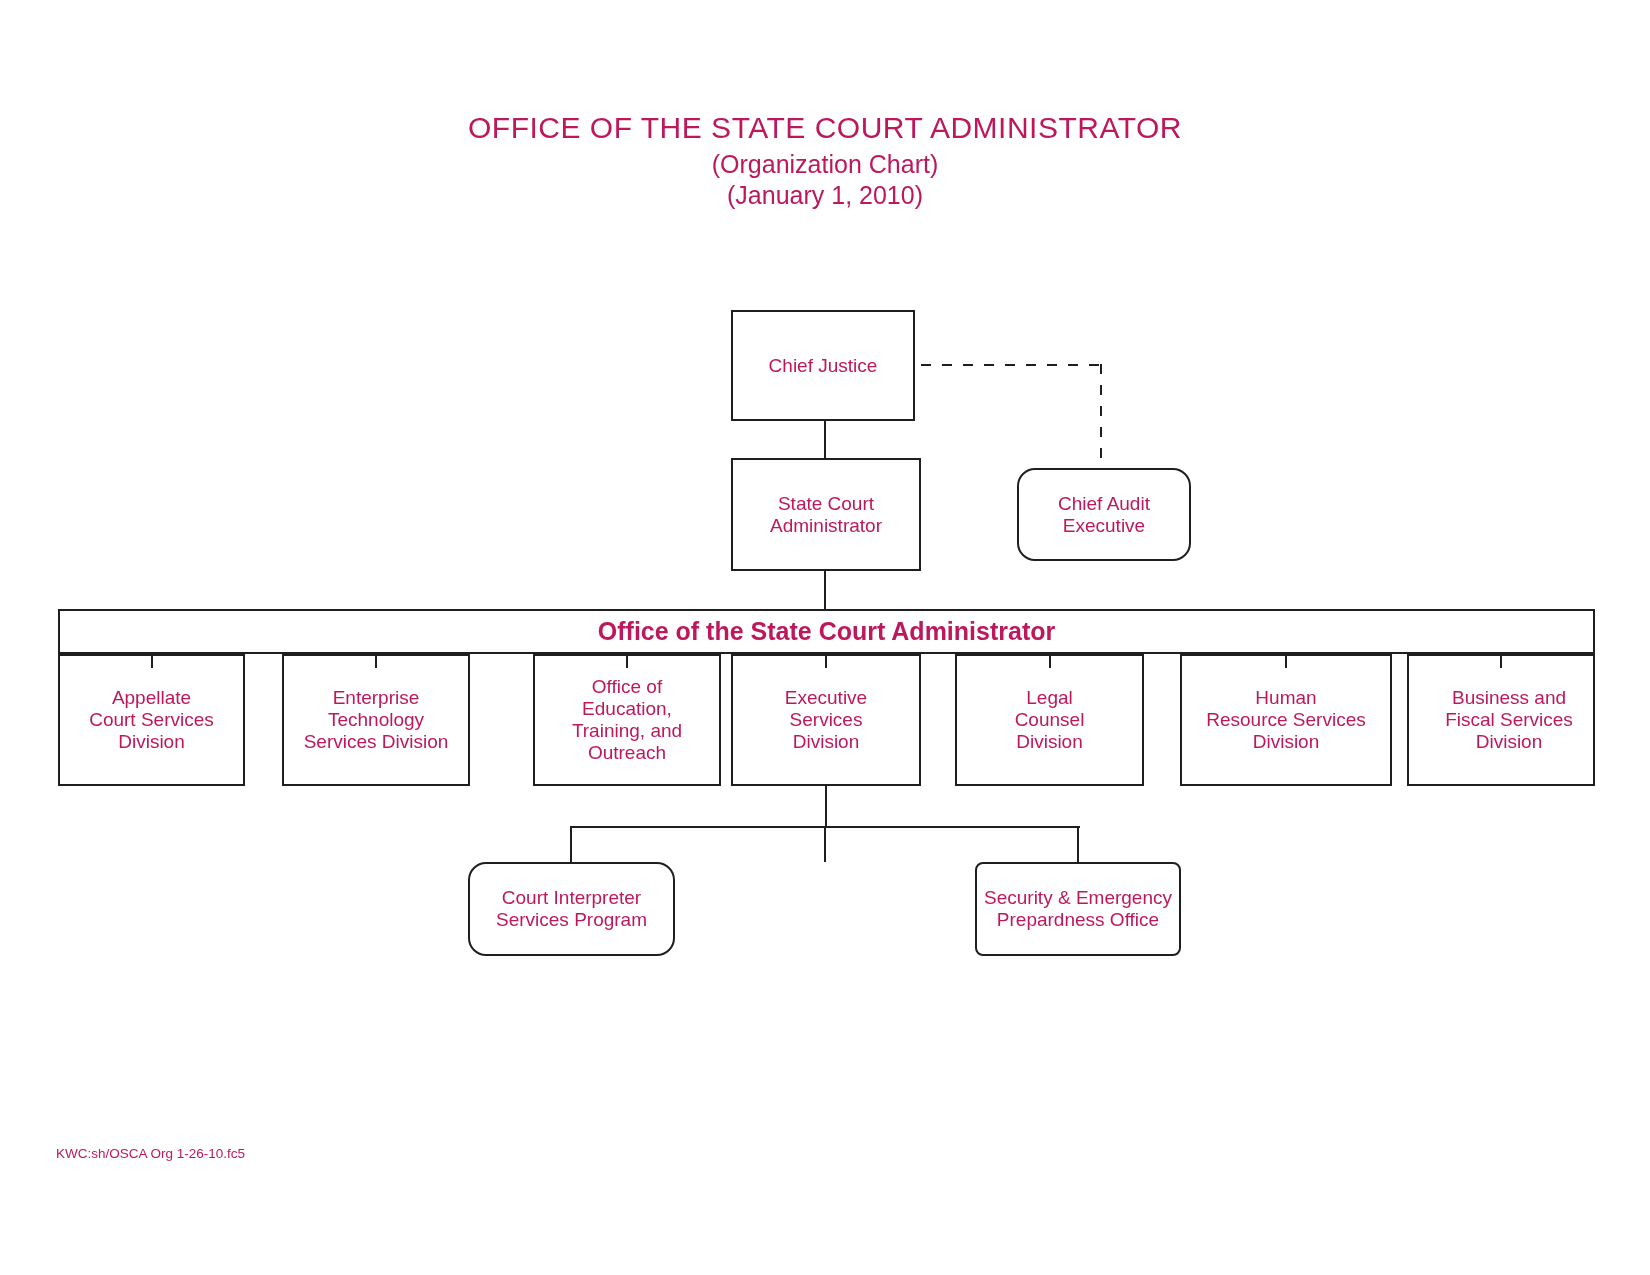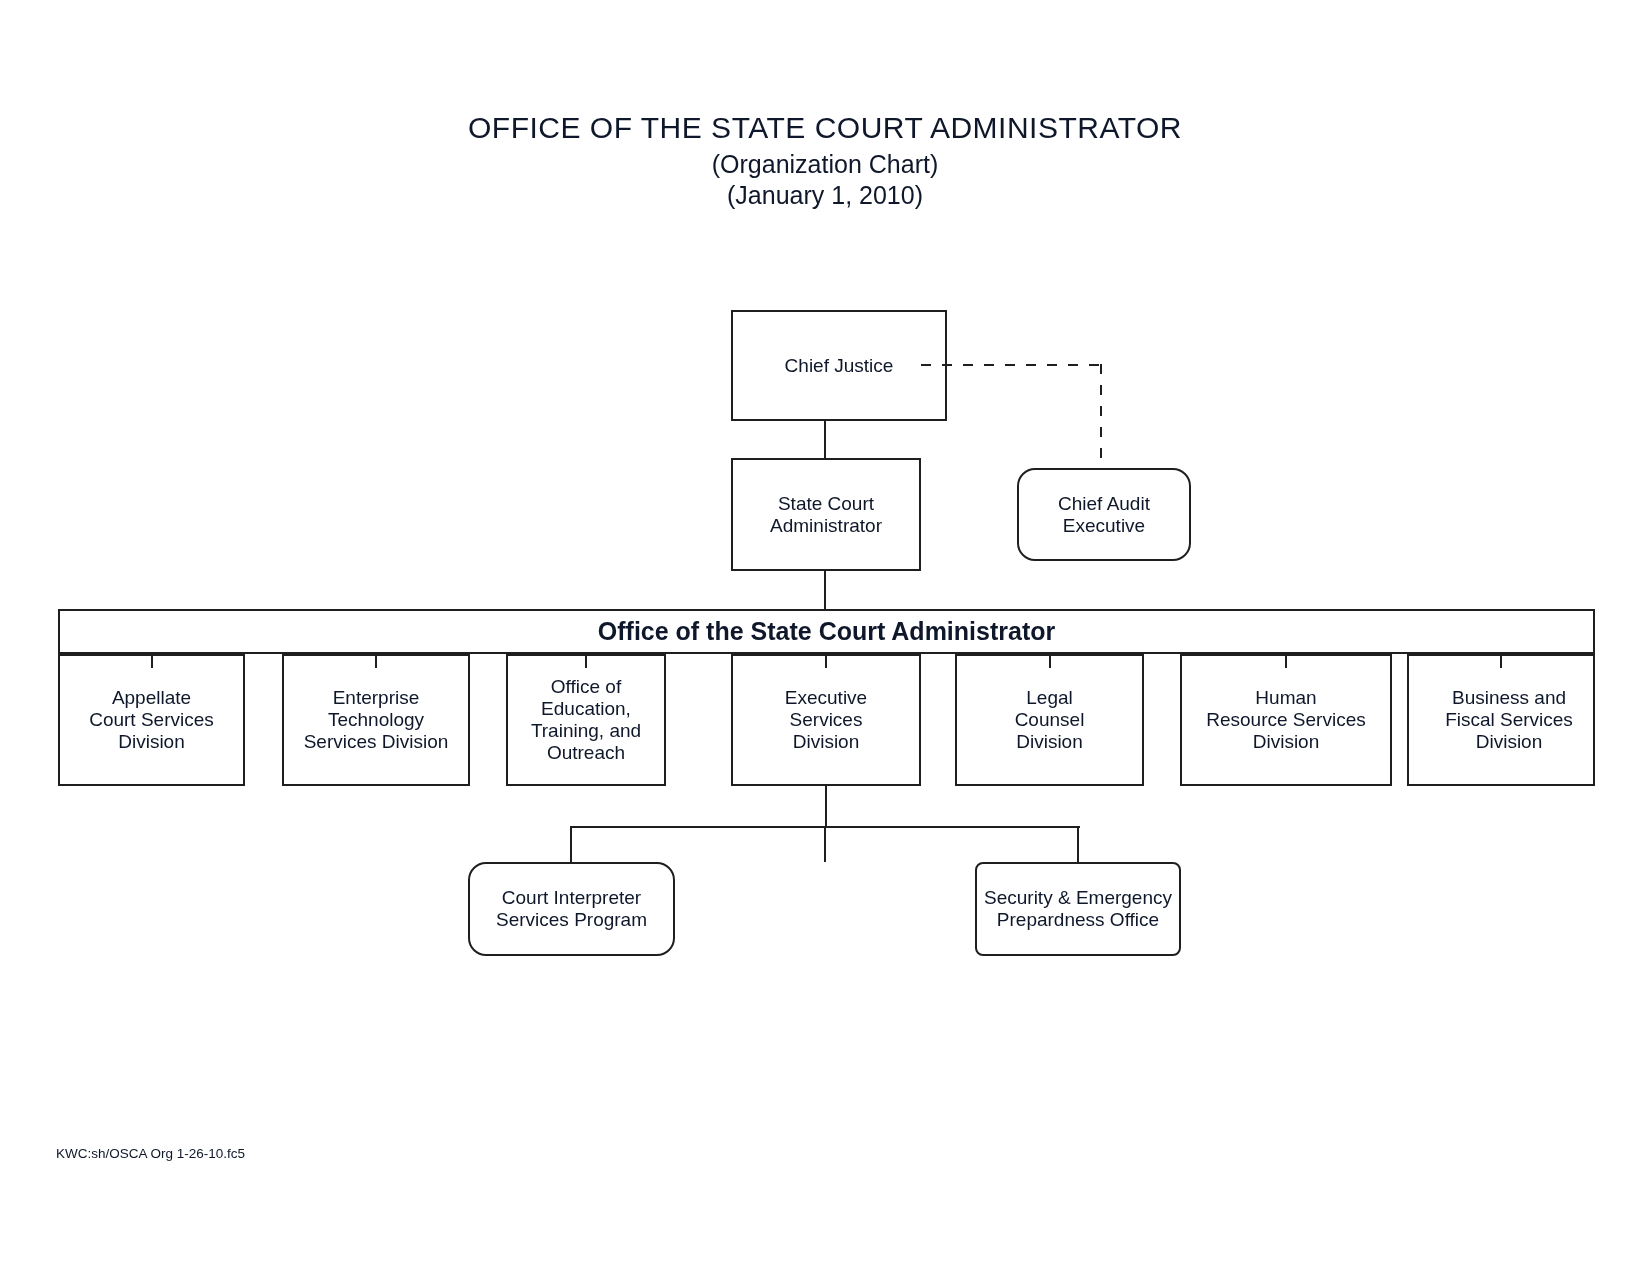--- a/index.html
+++ b/index.html
@@ -2,21 +2,21 @@
 <html><head>
 <meta charset="utf-8">
 <style>
   html, body { margin: 0; padding: 0; background: #ffffff; }
   .page {
     position: relative;
     width: 1650px;
     height: 1275px;
     background: #ffffff;
     font-family: "Liberation Sans", "DejaVu Sans", sans-serif;
-    color: #0f172a;
+    color: #be185d;
     overflow: hidden;
   }
   
   .title-line { position: absolute; left: 0; width: 100%; text-align: center; }
   .t1 { top: 111px; font-size: 30px; letter-spacing: 0.5px; }
   .t2 { top: 150px; font-size: 25px; }
   .t3 { top: 181px; font-size: 25px; }
 
   
   .node {
@@ -27,33 +27,33 @@
     display: flex;
     align-items: center;
     justify-content: center;
     text-align: center;
     font-size: 19px;
     line-height: 22px;
   }
   .lbl { white-space: pre-line; }
   .rounded { border-radius: 18px; }
 
-  #cj   { left: 731px;  top: 310px; width: 216px;  height: 111px; }
+  #cj   { left: 731px;  top: 310px; width: 184px;  height: 111px; }
   #sca  { left: 731px;  top: 458px; width: 190px;  height: 113px; }
   #cae  { left: 1017px; top: 468px; width: 174px;  height: 93px;  }
   #banner {
     left: 58px; top: 609px; width: 1537px; height: 45px;
     font-weight: bold; font-size: 25px; line-height: 25px;
   }
 
   
   .division { top: 654px; height: 132px; }
   #b1 { left: 58px;   width: 187px; }
   #b2 { left: 282px;  width: 188px; }
-  #b3 { left: 506px;  width: 160px; }
+  #b3 { left: 533px;  width: 188px; }
   #b4 { left: 731px;  width: 190px; }
   #b5 { left: 955px;  width: 189px; }
   #b6 { left: 1180px; width: 212px; }
   #b7 { left: 1407px; width: 188px; padding-left: 16px; }
   .tick {
     position: absolute;
     top: 0; left: 50%;
     width: 2px; height: 12px;
     margin-left: -1px;
     background: #1f1f1f;

